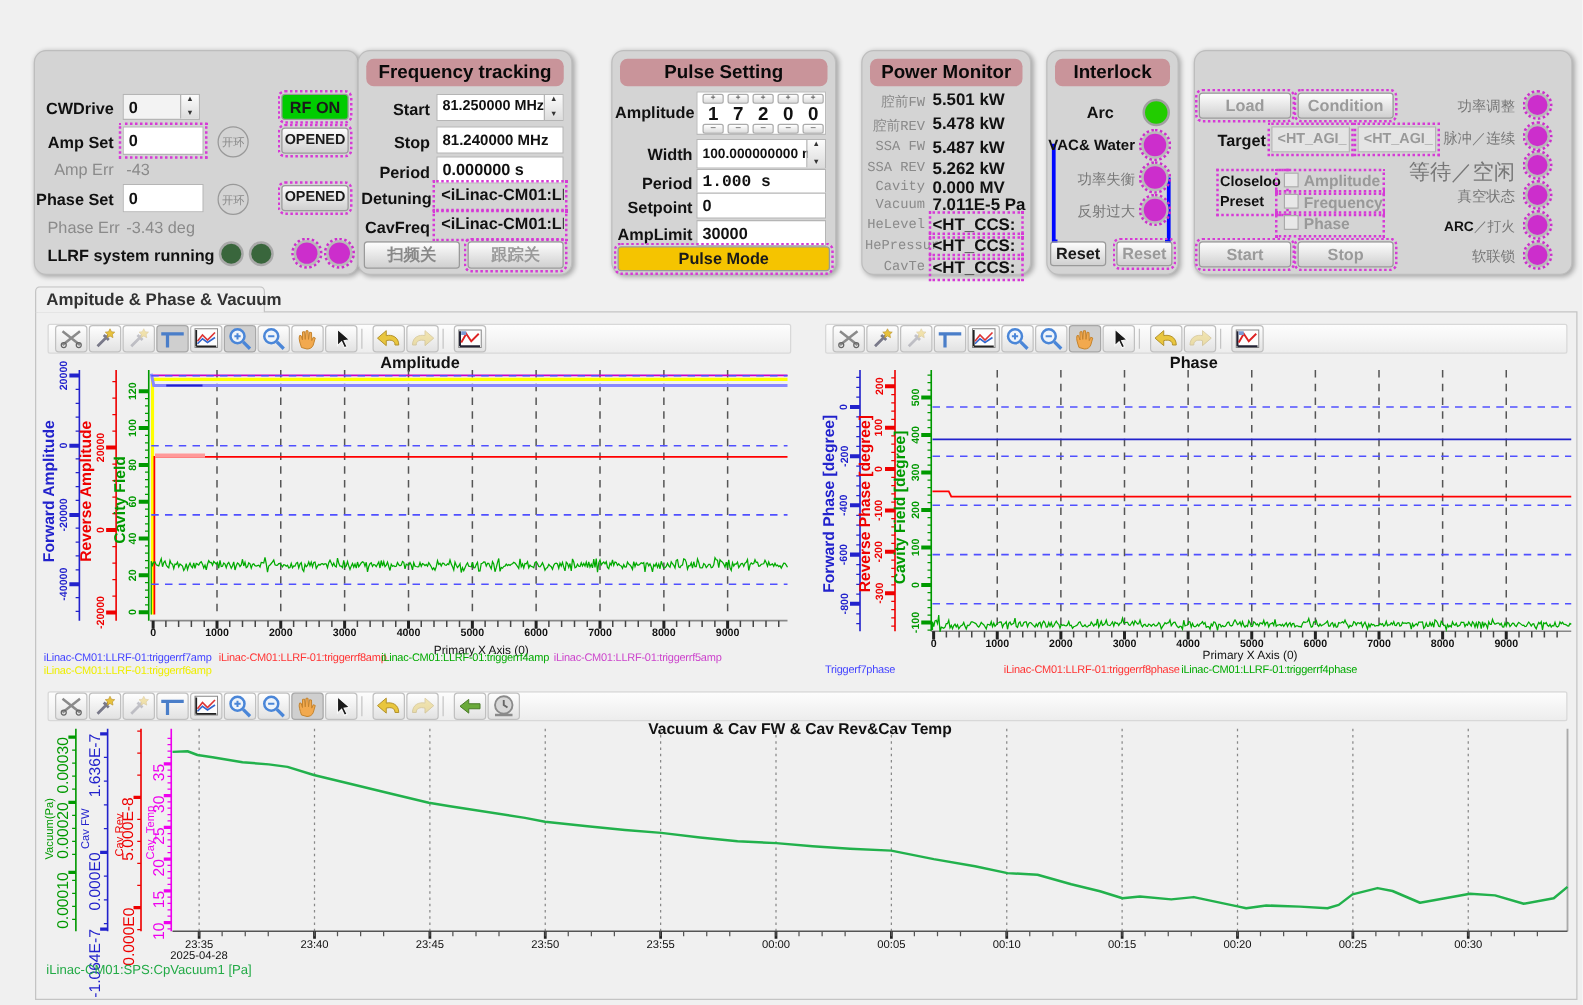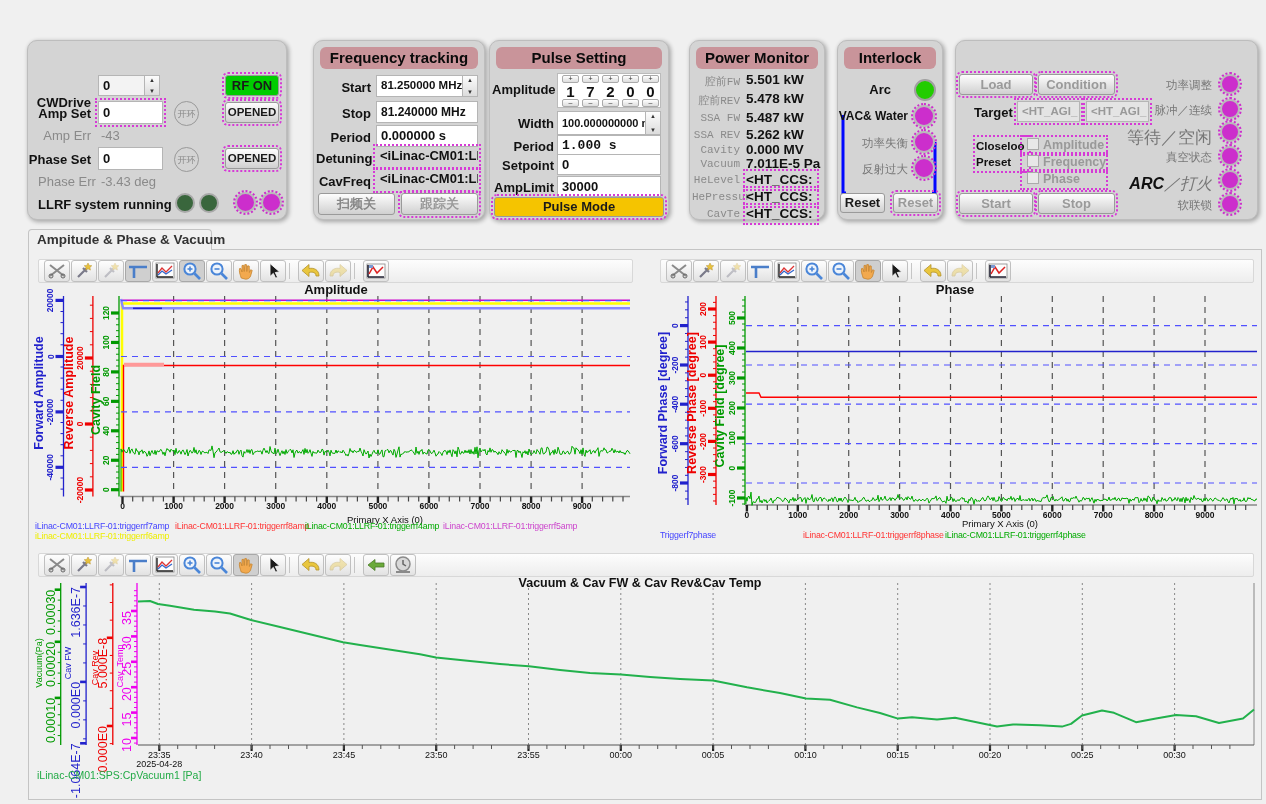--- a/index.html
+++ b/index.html
@@ -26,21 +26,21 @@
 .spin .ud { position:absolute; right:0; top:0; bottom:0; width:15px; border-left:1px solid #b5b5b5; background:linear-gradient(#fcfcfc,#dcdcdc); }
 .spin .ud:before { content:"\25B2"; position:absolute; top:1px; left:4px; font-size:6px; color:#333; }
 .spin .ud:after { content:"\25BC"; position:absolute; bottom:1px; left:4px; font-size:6px; color:#333; }
 .tbtn { position:absolute; top:2px; width:26px; height:22px; background:linear-gradient(#fefefe,#e2e2e2); border:1px solid #c0c0c0; border-radius:3px; }
 .tbtn.on { background:#cfcfcf; border-color:#a8a8a8; }
 </style>
 </head>
 <body>
 <div id="root">
 <div class="panel" style="left:27px; width:260px;">
-<div class="lbl" style="left:0px; top:38px; width:63px;margin-top:16px;">CWDrive</div>
+<div class="lbl" style="left:0px; top:38px; width:63px;">CWDrive</div>
 <div class="spin" style="left:70px; top:34px; width:62px; height:21px; background:#f3f3f3;">
         <span class="tx">0</span>
         <span class="ud"></span>
       </div>
 <div class="btn mag" style="left:197px; top:34px; width:54px; height:21px; background:#00cc00; line-height:19px;">RF ON</div>
 <div class="lbl" style="left:0px; top:65px; width:63px;">Amp Set</div>
 <div class="inp mag" style="left:70px; top:60px; width:65px; height:23px; line-height:21px;">0</div>
 <div class="circ" style="left:146px; top:60px;">开环</div>
 <div class="btn mag" style="left:197px; top:61px; width:54px; height:21px; line-height:19px; font-size:11.5px;">OPENED</div>
 <div class="glbl" style="left:10px; top:87px; width:53px;">Amp Err</div>
@@ -50,21 +50,21 @@
 <div class="circ" style="left:146px; top:106px;">开环</div>
 <div class="btn mag" style="left:197px; top:107px; width:54px; height:21px; line-height:19px; font-size:11.5px;">OPENED</div>
 <div class="glbl" style="left:10px; top:133px; width:53px;">Phase Err</div>
 <div class="glbl" style="left:73px; top:133px; text-align:left;">-3.43 deg</div>
 <div class="lbl" style="left:10px; top:156px; text-align:left;">LLRF system running</div>
 <div class="led" style="left:147px; top:152px; width:20px; height:20px; background:#39663c; border:2px solid #a9a9a9;"></div>
 <div class="led" style="left:171px; top:152px; width:20px; height:20px; background:#39663c; border:2px solid #a9a9a9;"></div>
 <div class="ledm" style="left:207px; top:151px; width:21px; height:21px;"></div>
 <div class="ledm" style="left:233px; top:151px; width:21px; height:21px;"></div>
 </div>
-<div class="panel" style="left:313px; width:172px;">
+<div class="panel" style="left:286px; width:172px;">
 <div class="phead">Frequency tracking</div>
 <div class="lbl" style="left:2px; top:39px; width:55px;">Start</div>
 <div class="spin" style="left:62px; top:34px; width:102px; height:22px;">
         <span class="tx" style="font-size:11.5px; top:3px;">81.250000 MHz</span>
         <span class="ud"></span>
       </div>
 <div class="lbl" style="left:2px; top:65px; width:55px;">Stop</div>
 <div class="inp" style="left:62px; top:60px; width:102px; height:22px; line-height:20px; font-size:12px;">81.240000 MHz</div>
 <div class="lbl" style="left:2px; top:89px; width:55px;">Period</div>
 <div class="inp" style="left:62px; top:84px; width:102px; height:22px; line-height:20px;">0.000000 s</div>
@@ -166,21 +166,21 @@
 <div class="btn mag dis" style="left:3px; top:152px; width:74px; height:21px; line-height:19px;">Start</div>
 <div class="btn mag dis" style="left:82px; top:152px; width:77px; height:21px; line-height:19px;">Stop</div>
 <div class="glbl" style="left:156px; top:37px; width:100px; color:#777; font-size:11.5px;">功率调整</div>
 <div class="ledm" style="left:264px; top:33px; width:20px; height:20px;"></div>
 <div class="glbl" style="left:156px; top:62px; width:100px; color:#777; font-size:11.5px;">脉冲／连续</div>
 <div class="ledm" style="left:264px; top:58px; width:20px; height:20px;"></div>
 <div class="glbl" style="left:156px; top:85px; width:100px; color:#777; font-size:17px;">等待／空闲</div>
 <div class="ledm" style="left:264px; top:81px; width:20px; height:20px;"></div>
 <div class="glbl" style="left:156px; top:109px; width:100px; color:#777; font-size:11.5px;">真空状态</div>
 <div class="ledm" style="left:264px; top:105px; width:20px; height:20px;"></div>
-<div class="glbl" style="left:156px; top:133px; width:100px; color:#777; font-size:16px;font-style:italic;"><b style="color:#111">ARC</b>／打火</div>
+<div class="glbl" style="left:156px; top:133px; width:100px; color:#777; font-size:11px;"><b style="color:#111">ARC</b>／打火</div>
 <div class="ledm" style="left:264px; top:129px; width:20px; height:20px;"></div>
 <div class="glbl" style="left:156px; top:157px; width:100px; color:#777; font-size:11.5px;">软联锁</div>
 <div class="ledm" style="left:264px; top:153px; width:20px; height:20px;"></div>
 </div>
 <div style="position:absolute; left:28px; top:249px; width:1234px; height:551px; background:#f0f0f0; border:1px solid #c4c4c4;"></div>
 <div style="position:absolute; left:28px; top:229px; width:184px; height:21px; background:#f0f0f0; border:1px solid #c4c4c4; border-bottom:none; border-radius:4px 4px 0 0; font-weight:bold; font-size:13.5px; color:#333; text-align:left; padding-left:8px; line-height:20px; white-space:nowrap;">Ampitude &amp; Phase &amp; Vacuum</div>
 <div style="position:absolute; left:38px; top:259px; width:595px; height:24px; background:linear-gradient(#fdfdfd,#ededed); border:1px solid #d8d8d8; border-radius:2px;"></div>
 <div class="tbtn" style="left:44px; top:260px;">
       <svg width="24" height="20" viewBox="0 0 24 20" style="position:absolute;left:0;top:0">
         <path d="M5 4 L19 15 M19 4 L5 15" stroke="#8a8a8a" stroke-width="2" fill="none"></path>

